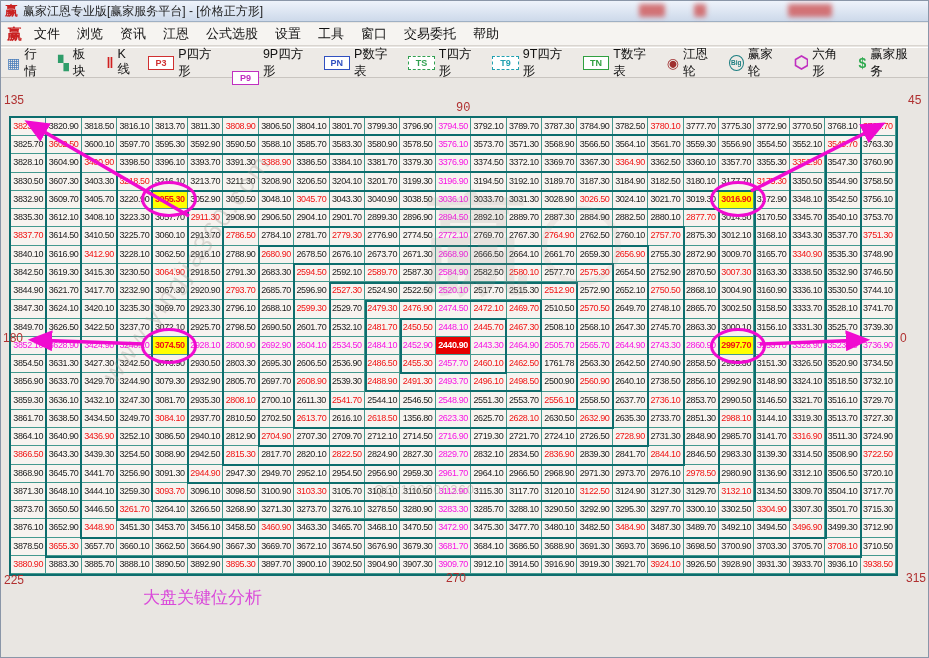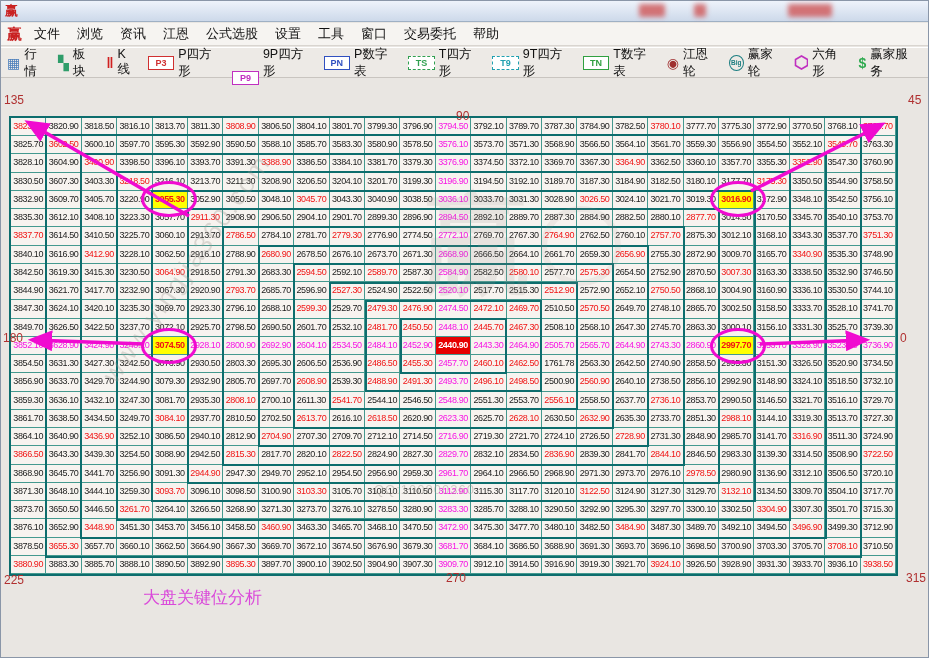--- a/index.html
+++ b/index.html
@@ -49,21 +49,21 @@
     font-size:8px; line-height:18px; color:#222; }
   .btn3d { position:absolute; top:84px; height:26px; background:#ece9e5; font-size:14px; color:#111;
     text-align:center; line-height:24px;
     border:1px solid #fff; border-right-color:#5a5a5a; border-bottom-color:#5a5a5a;
     box-shadow:1px 1px 0 #2f2f2f; }
   #btn-resistance { left:338px; width:54px; outline:1px dotted #444; outline-offset:-4px; }
   #btn-support { left:394px; width:54px; }
   #grid-heading { position:absolute; left:512px; top:87px; font-size:18px; color:#f01ec8; letter-spacing:1px; }
 
   .angle-label { position:absolute; color:#b03030; font-size:12px; z-index:30; }
-  #al-135 { left:3px;  top:92px; }  #al-90 { left:455px; top:108px; }  #al-45 { left:907px; top:92px; }
+  #al-135 { left:3px;  top:92px; }  #al-90 { left:455px; top:100px;font-family:Liberation Mono, monospace; }  #al-45 { left:907px; top:92px; }
   #al-180 { left:2px;  top:330px; } #al-0  { left:899px; top:330px; }
   #al-225 { left:3px;  top:572px; } #al-270 { left:445px; top:570px; } #al-315 { left:905px; top:570px; }
 
   
   #grid { position:absolute; left:8px; top:115px; width:889px; height:460px;
     border:2px solid #0d6d6d; background:#f7f3ef;
     display:grid; grid-template-columns:repeat(25,1fr); grid-template-rows:repeat(25,1fr); z-index:1; }
   .cell { border-right:1px solid #44998f; border-bottom:1px solid #44998f;
     font-size:9px; line-height:17px; text-align:center; overflow:hidden; white-space:nowrap;
     letter-spacing:-0.4px; color:#1c1c1c; background:#f7f3ef; }
@@ -89,20 +89,21 @@
   #footer-line { position:absolute; left:142px; top:610px; font-size:17px; color:#da49da; z-index:30; }
   #footer-line span { margin-right:26px; }
 </style>
 </head>
 <body>
 
 <div id="win">
 
   <div id="titlebar">
     <span class="logo">赢</span>
+    <span class="title">赢家江恩专业版[赢家服务平台] - [价格正方形]</span>
     <span class="blob" id="blob1"></span>
     <span class="blob" id="blob2"></span>
     <span class="blob" id="blob3"></span>
   </div>
 
   <div id="menubar">
     <span class="logo">赢</span>
   <span class="menu-item">文件</span>
       <span class="menu-item">浏览</span>
       <span class="menu-item">资讯</span>
@@ -599,21 +600,21 @@
       <div class="cell c-k">3638.50</div>
       <div class="cell c-k">3434.50</div>
       <div class="cell c-k">3249.70</div>
       <div class="cell c-r">3084.10</div>
       <div class="cell c-k">2937.70</div>
       <div class="cell c-k">2810.50</div>
       <div class="cell c-k">2702.50</div>
       <div class="cell c-r">2613.70</div>
       <div class="cell c-k">2616.10</div>
       <div class="cell c-r">2618.50</div>
-      <div class="cell c-k">2620.90</div>
+      <div class="cell c-k">1356.80</div>
       <div class="cell c-m">2623.30</div>
       <div class="cell c-k">2625.70</div>
       <div class="cell c-r">2628.10</div>
       <div class="cell c-k">2630.50</div>
       <div class="cell c-r">2632.90</div>
       <div class="cell c-k">2635.30</div>
       <div class="cell c-k">2733.70</div>
       <div class="cell c-k">2851.30</div>
       <div class="cell c-r">2988.10</div>
       <div class="cell c-k">3144.10</div>

